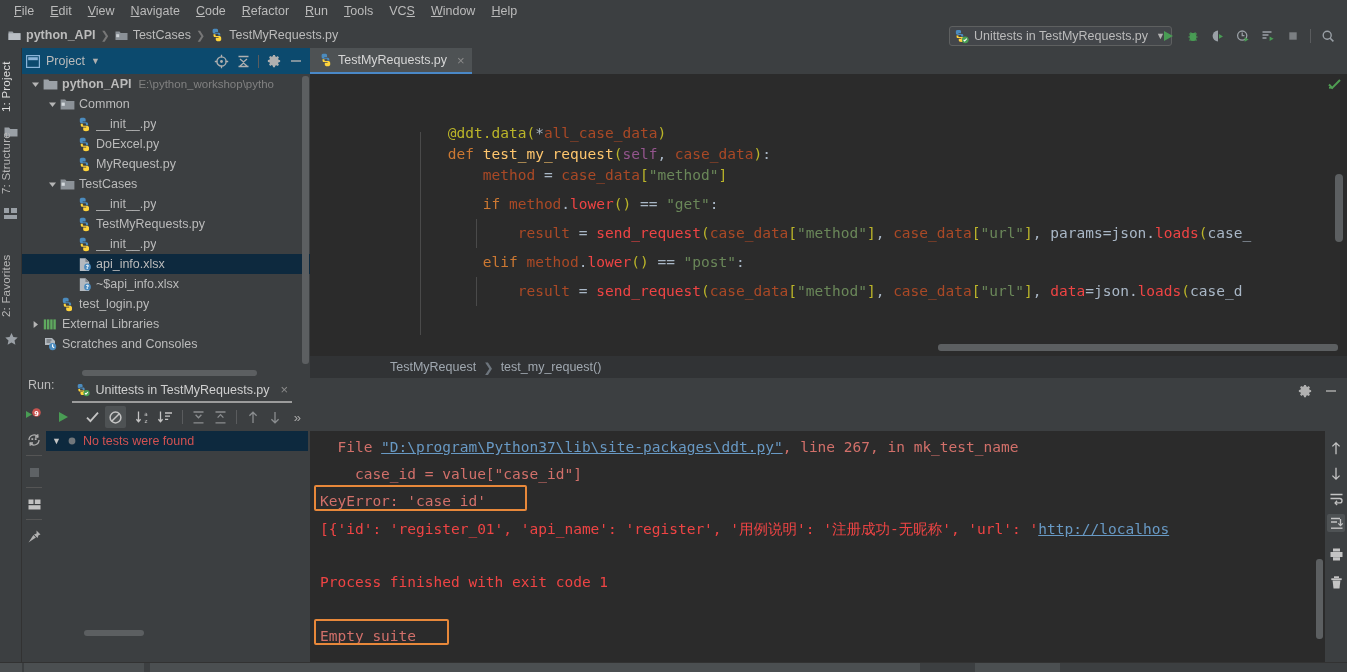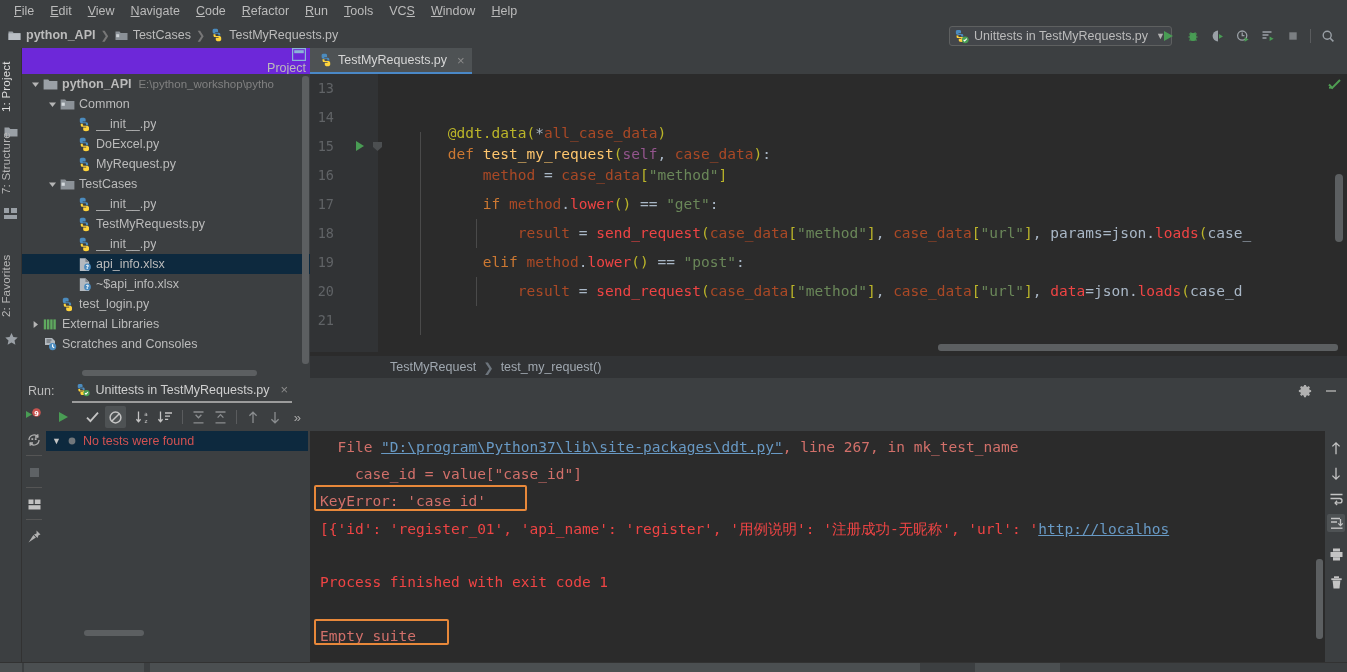--- a/index.html
+++ b/index.html
@@ -58,23 +58,22 @@
   }
   .vtab.sel { color: #dddddd; }
   .vicon { position: absolute; left: 4px; width: 14px; height: 14px; }
 
   
   .projpanel {
     position: absolute; left: 22px; top: 48px; width: 288px; height: 330px;
     background: #3c3f41;
   }
   .proj-header {
-    height: 26px; display: flex; align-items: flex-end; padding: 0 4px;
-    background: #6d28d9;
-    flex-direction: column;
+    height: 26px; display: flex; align-items: center; padding: 0 4px;
+    background: #0c4a6e;
   }
   .proj-title { font-size: 12.5px; color: #bbbbbb; margin-left: 6px; }
   .proj-hdr-icons { margin-left: auto; display: flex; align-items: center; gap: 2px; }
   .ph-ic { width: 20px; height: 20px; display: flex; align-items: center; justify-content: center; }
   .ph-sep { width: 1px; height: 13px; background: #5a5c5e; margin: 0 3px; }
 
   .tree {
     position: absolute; left: 0; top: 26px; width: 288px; height: 304px;
     background: #3c3f41; overflow: hidden;
   }
@@ -130,21 +129,21 @@
   
   .ebreadcrumb {
     position: absolute; left: 310px; top: 356px; width: 1037px; height: 22px;
     background: #313335; display: flex; align-items: center; padding-left: 80px;
     font-size: 12.5px; color: #a0a8b0; gap: 7px;
   }
   .ebreadcrumb .sep { color: #6d757d; }
 
   
   .runpanel { position: absolute; left: 22px; top: 378px; width: 1325px; height: 294px; background: #3c3f41; }
-  .run-header { position: relative; height: 25px; display: flex; align-items: center; padding-left: 6px; }
+  .run-header { position: relative; height: 25px; display: flex; padding-left: 6px; }
   .run-label { font-size: 12.5px; color: #bbbbbb; margin-right: 18px; }
   .run-tab {
     display: flex; align-items: center; gap: 5px; height: 25px;
     border-bottom: 2px solid #9c9c9c; padding: 0 4px; font-size: 12.5px; color: #d0d0d0;
   }
   .run-tab .x { color: #8b8b8b; margin-left: 6px; font-size: 13px; }
   .run-hdr-icons { position: absolute; right: 6px; top: 3px; display: flex; align-items: center; gap: 6px; }
 
   .run-body { position: absolute; left: 0; top: 25px; width: 1325px; height: 269px; }
 
@@ -541,41 +540,20 @@
               <path d="M3 2.5c0-1 1-1.6 3.2-1.6 2 0 3 .6 3 1.6v2.2H6v.8h4.2c1 0 1.6.8 1.6 2.2v1H9.6V7.5c0-.5-.3-.8-.8-.8H5.6c-1.4 0-2.6-.6-2.6-2V2.5z" fill="#4b8bbe"></path>
               <path d="M12.8 13.4c0 1-1 1.7-3.2 1.7-2 0-3-.7-3-1.7v-2.2h3.2v-.8H5.6c-1 0-1.6-.8-1.6-2.2v-1h2.2v1.2c0 .5.3.8.8.8h3.2c1.4 0 2.6.6 2.6 2v2.2z" fill="#ffd43b"></path>
             </svg>
         </span>
         <span>TestMyRequests.py</span>
         <span class="etab-close">×</span>
       </div>
     </div>
 
     <div class="code-area">
-      <div class="gutter" id="gutter">
-          <div class="gutter-line" style="top: 6px;">13</div>
-          <div class="gutter-line" style="top: 35px;">14</div>
-          <div class="gutter-line" style="top: 64px;">15</div>
-          <div style="position: absolute; left: 44px; top: 66px; width: 14px; height: 14px;">
-            <svg width="12" height="12" viewBox="0 0 12 12">
-              <path d="M2 1l8 5-8 5z" fill="#499c54"></path>
-            </svg>
-          </div>
-          <div style="position: absolute; left: 62px; top: 67px; width: 11px; height: 11px;">
-            <svg width="11" height="11" viewBox="0 0 11 11">
-              <path d="M1 1h9v5l-4.5 4L1 6z" fill="#4c4f51"></path>
-            </svg>
-          </div>
-          <div class="gutter-line" style="top: 93px;">16</div>
-          <div class="gutter-line" style="top: 122px;">17</div>
-          <div class="gutter-line" style="top: 151px;">18</div>
-          <div class="gutter-line" style="top: 180px;">19</div>
-          <div class="gutter-line" style="top: 209px;">20</div>
-          <div class="gutter-line" style="top: 238px;">21</div>
-        </div>
       <div class="code-lines" id="codelines">
           <div class="cl" style="top: 0px;"></div>
           <div class="cl" style="top: 45px;">        <span class="deco">@ddt.data</span><span style="color:#bbb529">(</span>*<span class="param">all_case_data</span><span style="color:#bbb529">)</span></div>
           <div class="cl" style="top: 66px;">        <span class="k">def</span> <span class="fn">test_my_request</span><span style="color:#bbb529">(</span><span class="self">self</span>, <span class="param">case_data</span><span style="color:#bbb529">)</span>:</div>
           <div class="cl" style="top: 87px;">            <span class="param">method</span> = <span class="param">case_data</span><span style="color:#bbb529">[</span><span class="str">"method"</span><span style="color:#bbb529">]</span></div>
           <div class="cl" style="top: 116px;">            <span class="k">if</span> <span class="param">method</span>.<span class="meth">lower</span><span style="color:#bbb529">(</span><span style="color:#bbb529">)</span> == <span class="str">"get"</span>:</div>
           <div class="cl" style="top: 145px;">                <span class="param">result</span> = <span class="meth">send_request</span><span style="color:#bbb529">(</span><span class="param">case_data</span><span style="color:#bbb529">[</span><span class="str">"method"</span><span style="color:#bbb529">]</span>, <span class="param">case_data</span><span style="color:#bbb529">[</span><span class="str">"url"</span><span style="color:#bbb529">]</span>, params=<span class="call">json</span>.<span class="meth">loads</span><span style="color:#bbb529">(</span>case_</div>
           <div class="cl" style="top: 174px;">            <span class="k">elif</span> <span class="param">method</span>.<span class="meth">lower</span><span style="color:#bbb529">(</span><span style="color:#bbb529">)</span> == <span class="str">"post"</span>:</div>
           <div class="cl" style="top: 203px;">                <span class="param">result</span> = <span class="meth">send_request</span><span style="color:#bbb529">(</span><span class="param">case_data</span><span style="color:#bbb529">[</span><span class="str">"method"</span><span style="color:#bbb529">]</span>, <span class="param">case_data</span><span style="color:#bbb529">[</span><span class="str">"url"</span><span style="color:#bbb529">]</span>, <span class="meth">data</span>=<span class="call">json</span>.<span class="meth">loads</span><span style="color:#bbb529">(</span>case_d</div>
           <div style="position: absolute; left: 42px; top: 58px; width: 1px; height: 203px; background: rgb(74, 74, 74);"></div>

